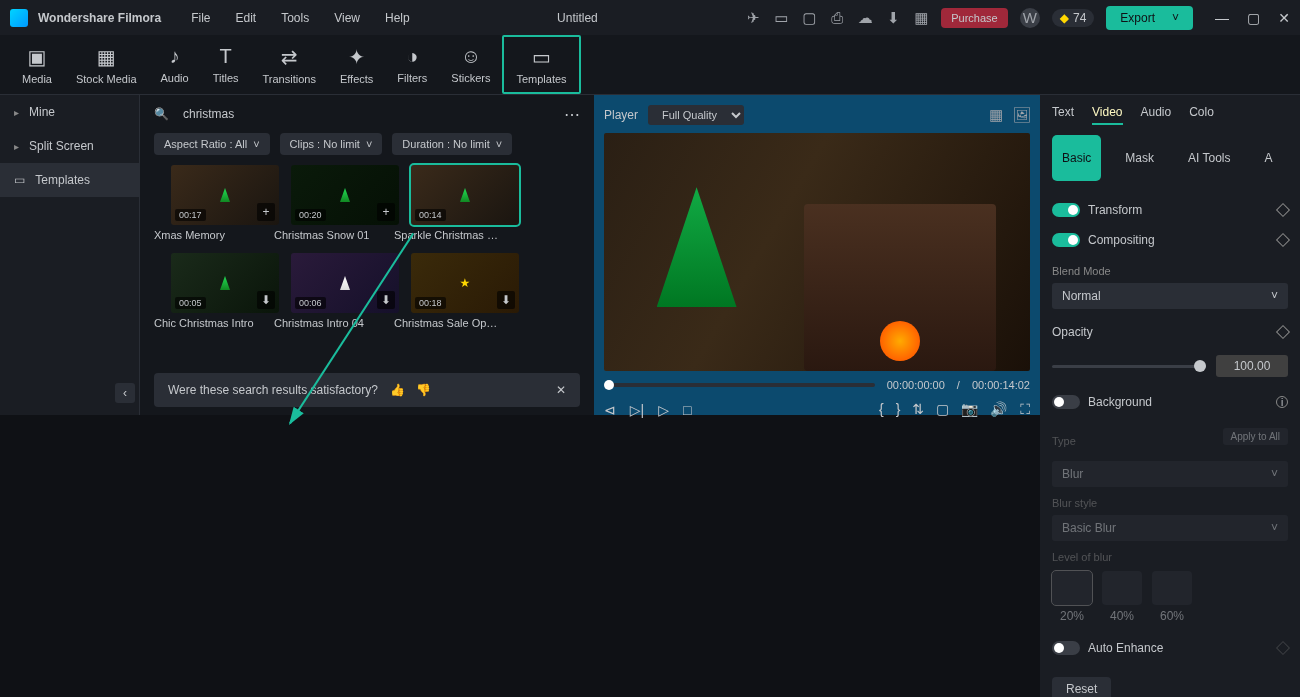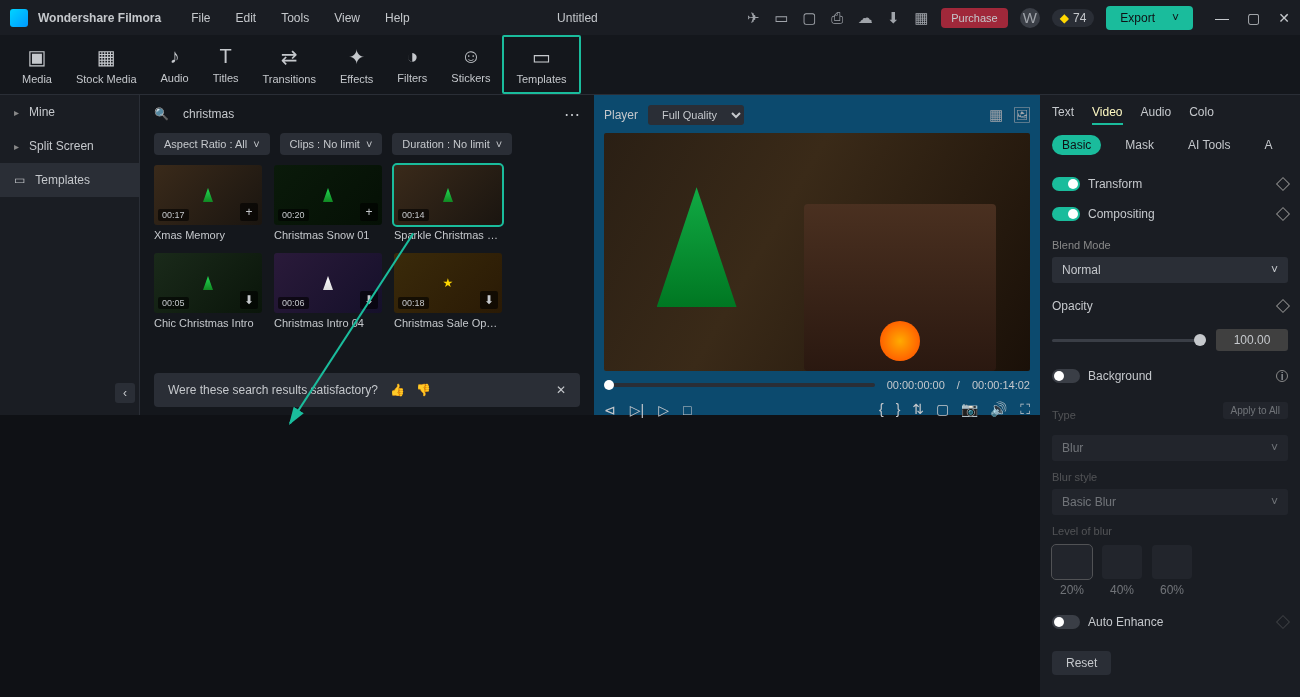--- a/index.html
+++ b/index.html
@@ -32,21 +32,21 @@
 .lp-chevron{font-size:10px; color:#888;}
 
 .browser { flex:1; background:#14171c; padding:8px 14px; max-width:490px; position:relative;}
 .search-row { display:flex; align-items:center; gap:10px; margin-bottom:8px;}
 .search-row input { flex:1; background:transparent; border:none; color:#c5c8cc; outline:none; padding:4px; font-size:12px;}
 .dots{font-size:16px; cursor:pointer;}
 .filters { display:flex; gap:10px; margin-bottom:10px;}
 .filter { background:#2a2e36; padding:5px 10px; border-radius:4px; font-size:11px; display:flex; align-items:center; gap:6px; cursor:pointer;}
 .grid { display:flex; flex-wrap:wrap; gap:12px; }
 .card { width:108px; cursor:pointer; }
-.thumb { width:108px; height:60px; background:linear-gradient(135deg,#3a2a1a,#1a1510); border-radius:3px; position:relative; display:flex; align-items:center; justify-content:center;}
+.thumb { width:108px; height:60px; background:linear-gradient(135deg,#3a2a1a,#1a1510); border-radius:3px; position:relative; display:flex; align-items:center; justify-content:center;margin-left:17px;}
 .thumb.sel{outline:2px solid #1abc9c;}
 .thumb .dur { position:absolute; left:4px; bottom:4px; font-size:9px; background:rgba(0,0,0,.6); padding:1px 4px; border-radius:2px;}
 .thumb .add { position:absolute; right:4px; bottom:4px; font-size:12px; background:rgba(0,0,0,.6); width:18px; height:18px; border-radius:2px; display:flex; align-items:center; justify-content:center;}
 .tree{width:10px;height:14px;background:linear-gradient(#2d5,#182);clip-path:polygon(50% 0,0 100%,100% 100%);}
 .card-name { font-size:11px; margin-top:4px; white-space:nowrap; overflow:hidden; text-overflow:ellipsis;}
 .feedback { background:#2a2e36; padding:10px 14px; border-radius:4px; display:flex; align-items:center; gap:12px; position:absolute; left:14px; right:14px; bottom:8px;}
 .fbx{margin-left:auto; cursor:pointer;}
 .nav-left{position:absolute; left:-25px; bottom:12px; background:#2a2e36; width:20px; height:20px; display:flex;align-items:center;justify-content:center; border-radius:3px; cursor:pointer;}
 
 .player { flex:1; background:#0c4a6e; padding:10px; position:relative;}
@@ -63,21 +63,21 @@
 .scrub-head{width:10px;height:10px;background:#fff;border-radius:50%;position:absolute;left:0;top:-3px;}
 .time{font-size:11px;}
 .play-ctrl { display:flex; align-items:center; gap:14px; margin-top:10px;}
 .play-ctrl span{cursor:pointer; font-size:14px;}
 .pc-right{margin-left:auto; display:flex; gap:12px;}
 
 .props { width:260px; background:#1a1d23; padding:10px 12px; overflow-y:auto; height:602px;}
 .prop-tabs { display:flex; gap:18px; margin-bottom:10px;}
 .prop-tab{cursor:pointer; padding-bottom:4px;}
 .sub-tabs{display:flex; gap:14px; margin-bottom:14px;}
-.sub-tab{cursor:pointer; padding:3px 10px; border-radius:10px;}
+.sub-tab{cursor:pointer; padding:16px 10px; border-radius:5px;}
 .sub-tab.active{background:#1abc9c; color:#0f1115;}
 .prop-row { display:flex; align-items:center; gap:8px; padding:8px 0; }
 .toggle { width:28px; height:14px; background:#1abc9c; border-radius:7px; position:relative; cursor:pointer;}
 .toggle.off{background:#3a3e46;}
 .toggle::after{content:'';width:10px;height:10px;background:#fff;border-radius:50%;position:absolute;right:2px;top:2px;}
 .toggle.off::after{left:2px;right:auto;}
 .prop-label{flex:1;}
 .diamond{width:10px;height:10px;border:1px solid #888;transform:rotate(45deg);cursor:pointer;}
 .dropdown{width:100%;background:#2a2e36;padding:6px 10px;border-radius:3px;display:flex;justify-content:space-between;align-items:center;cursor:pointer;margin-top:6px;}
 .slider-row{display:flex;align-items:center;gap:10px;margin-top:8px;}

